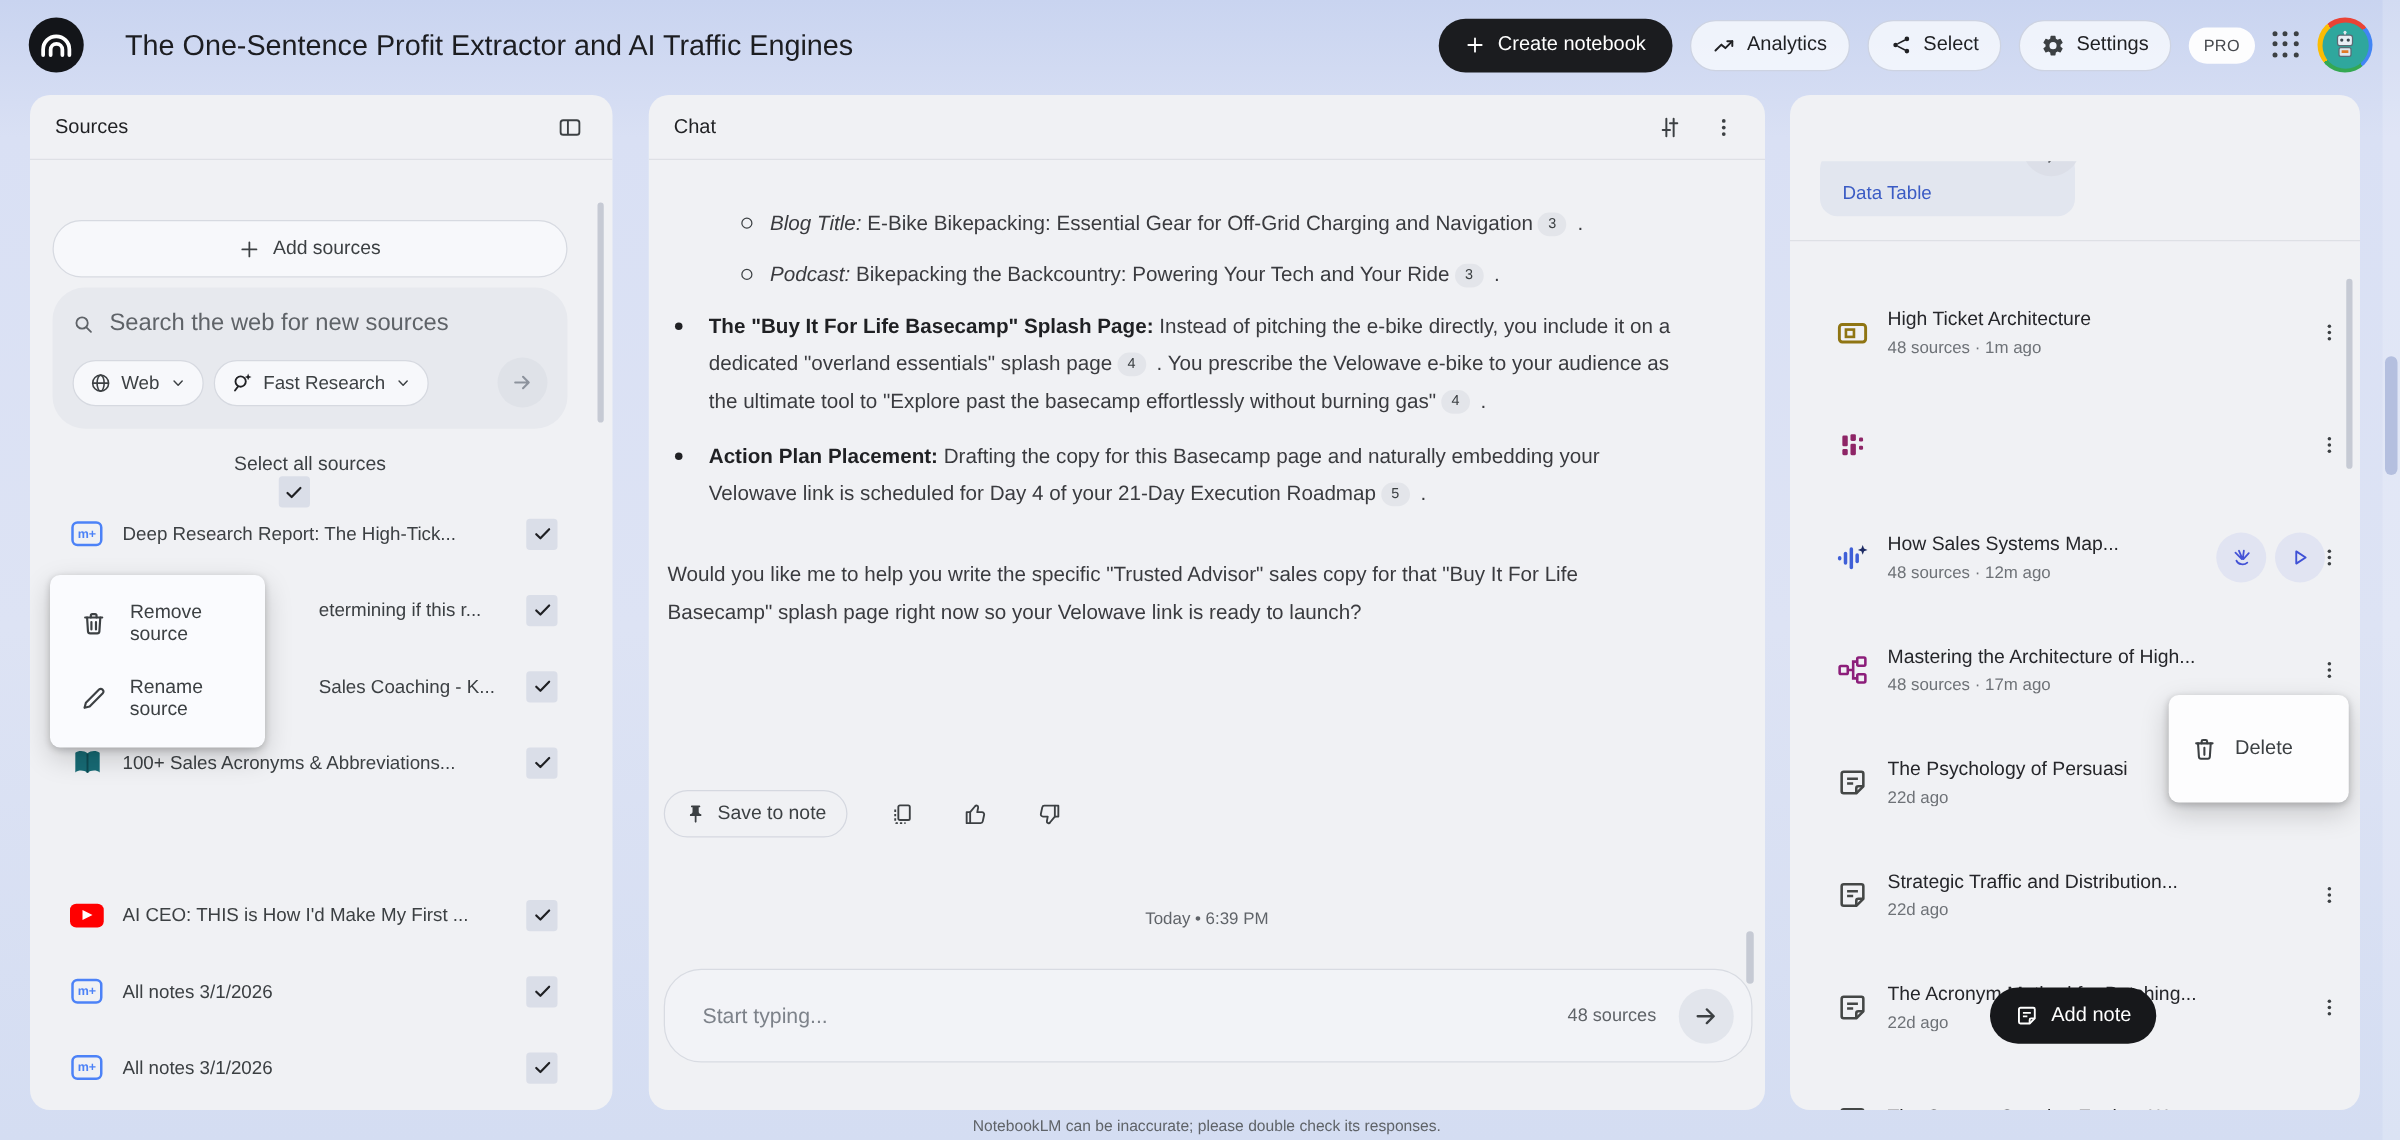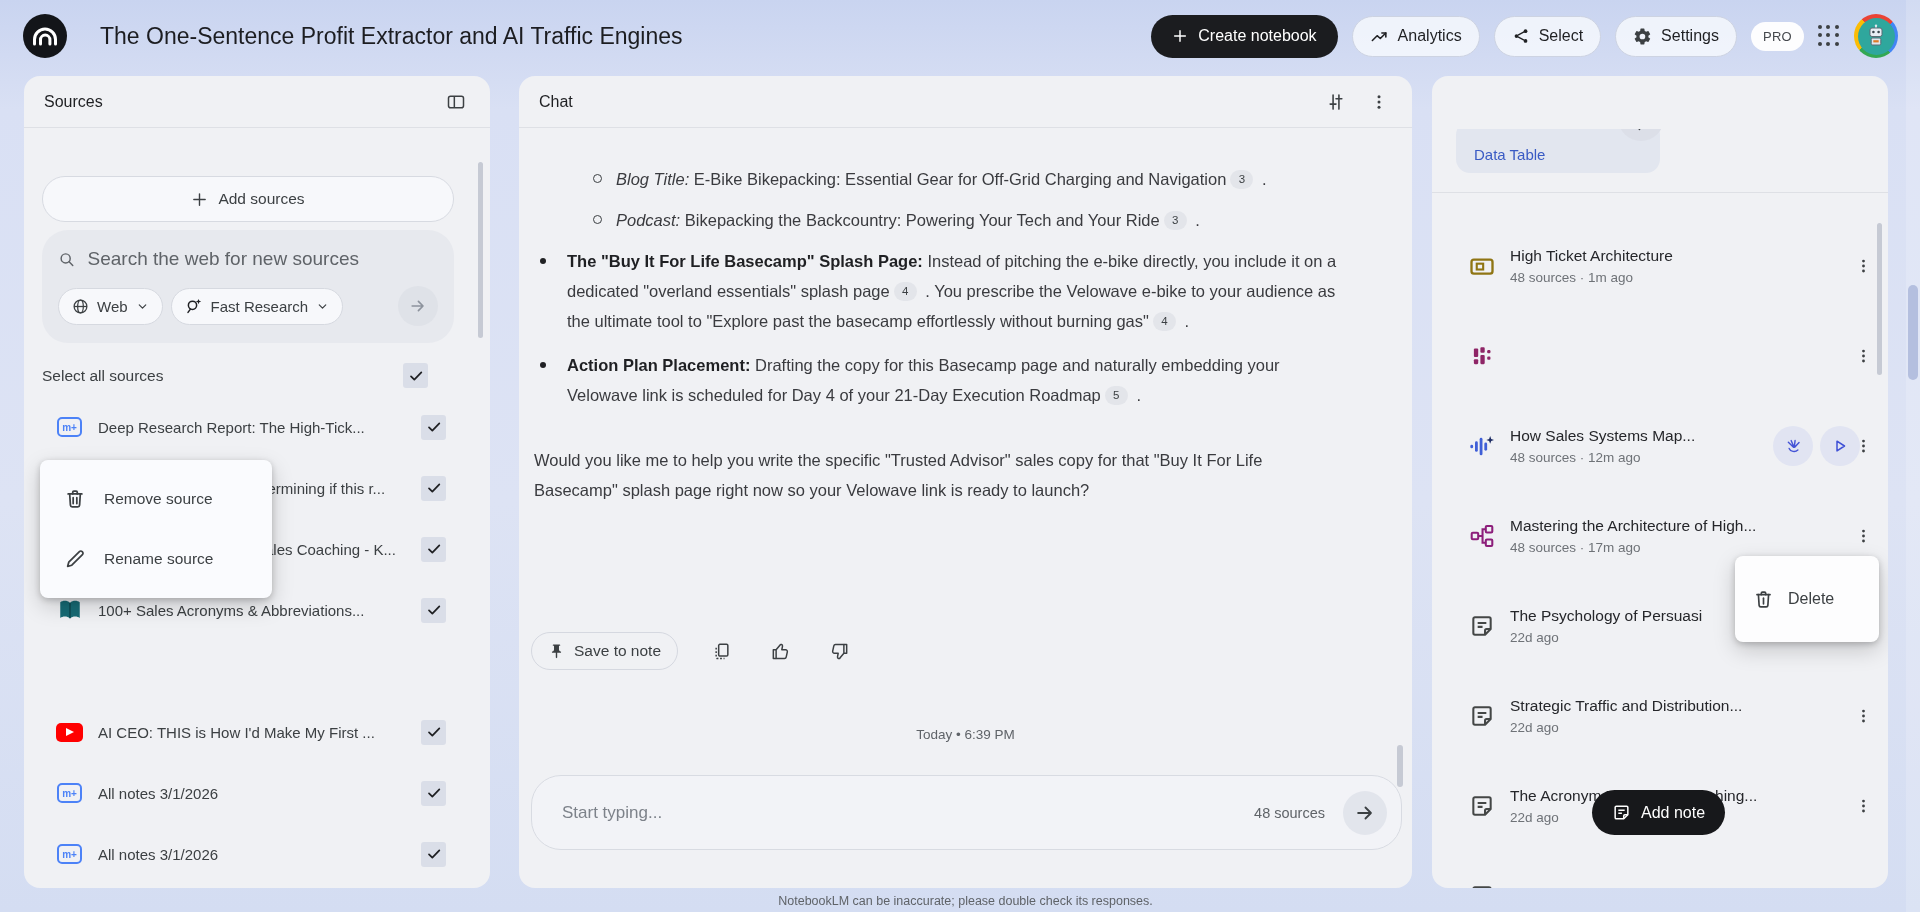--- a/index.html
+++ b/index.html
@@ -43,34 +43,34 @@
   .search-card { position:absolute; left:18px; top:154px; width:412px; height:113px; border-radius:26px; background:#e7e9ee; padding:14px 16px 0 16px; }
   .search-row { display:flex; align-items:center; gap:12px; height:30px; }
   .search-row input { border:none; background:transparent; outline:none; font-size:19px; color:#3c4043; width:100%;
     font-family:"Liberation Sans",sans-serif; }
   .search-row input::placeholder { color:#5f6368; }
   .filters-row { display:flex; align-items:center; margin-top:12px; gap:8px; }
   .drop-pill { height:37px; border-radius:19px; background:#f7f8fb; border:1px solid #d6d9e0; display:flex; align-items:center;
     gap:8px; padding:0 13px; font-size:15px; color:#3c4043; cursor:pointer; white-space:nowrap; }
   .search-go { margin-left:auto; width:40px; height:40px; border-radius:50%; background:#dfe2e8; border:none; display:flex;
     align-items:center; justify-content:center; cursor:pointer; }
-  .select-all-row { position:absolute; left:18px; top:287px; width:412px; display:flex; align-items:center; font-size:15.5px; color:#3c4043; }
+  .select-all-row { position:absolute; left:18px; top:287px; width:412px; display:flex; align-items:center; font-size:15.5px; color:#3c4043;flex-direction:column; }
   .cbx { width:25px; height:25px; border-radius:3px; background:#dadee8; display:flex; align-items:center; justify-content:center; cursor:pointer; flex:0 0 auto; }
   .src-row { position:absolute; left:18px; width:430px; height:56px; display:flex; align-items:center; }
   .src-row .s-icon { width:27px; margin-left:14px; margin-right:15px; display:flex; justify-content:center; flex:0 0 auto; }
   .src-row .s-title { flex:1 1 auto; font-size:15px; color:#3c4043; white-space:nowrap; overflow:hidden; }
   .src-row .cbx { margin-right:26px; }
   .src-row.shifted { padding-left:213px; }
   .ic-noteblue { width:25px; height:20px; border:2px solid #4c82f7; border-radius:5px; color:#4c82f7; font-size:10px;
     font-weight:bold; display:flex; align-items:center; justify-content:center; letter-spacing:0; }
   .ic-plecto { width:26px; height:26px; background:#1b2944; border-radius:4px; color:#fff; font-size:4.6px; display:flex;
     align-items:center; justify-content:center; letter-spacing:.4px; }
   .ic-yt { width:27px; height:19px; background:#f00; border-radius:5px; position:relative; }
   .ic-yt:after { content:""; position:absolute; left:10px; top:5px; border-left:8px solid #fff; border-top:4.5px solid transparent; border-bottom:4.5px solid transparent; }
-  .ctx-menu { position:absolute; left:16px; top:384px; width:232px; background:#fafbfe; border-radius:8px;
+  .ctx-menu { position:absolute; left:16px; top:384px; width:172px; background:#fafbfe; border-radius:8px;
     box-shadow:0 2px 6px rgba(0,0,0,.2), 0 8px 22px rgba(0,0,0,.18); padding:9px 0; z-index:30; }
   .ctx-item { height:60px; display:flex; align-items:center; gap:18px; padding:0 0 0 24px; font-size:15.5px; color:#3c4043; cursor:pointer; }
   .v-thumb { position:absolute; border-radius:4px; background:#c6cad4; }
   
   .chat-msg { position:absolute; left:15px; top:88px; width:808px; font-size:16.5px; line-height:30px; color:#3a3b3f; }
   .chat-msg .subs li { list-style:none; position:relative; padding-left:82px; margin-bottom:11px; }
   .chat-msg .subs li:before { content:""; position:absolute; left:59px; top:10px; width:7px; height:7px; border:1.6px solid #3c4043; border-radius:50%; }
   .chat-msg .mains li { list-style:none; position:relative; padding-left:33px; margin-bottom:14px; }
   .chat-msg .mains li:before { content:""; position:absolute; left:6px; top:12px; width:6px; height:6px; background:#202124; border-radius:50%; }
   .chat-msg .closing { margin-top:35px; padding-right:60px; }

